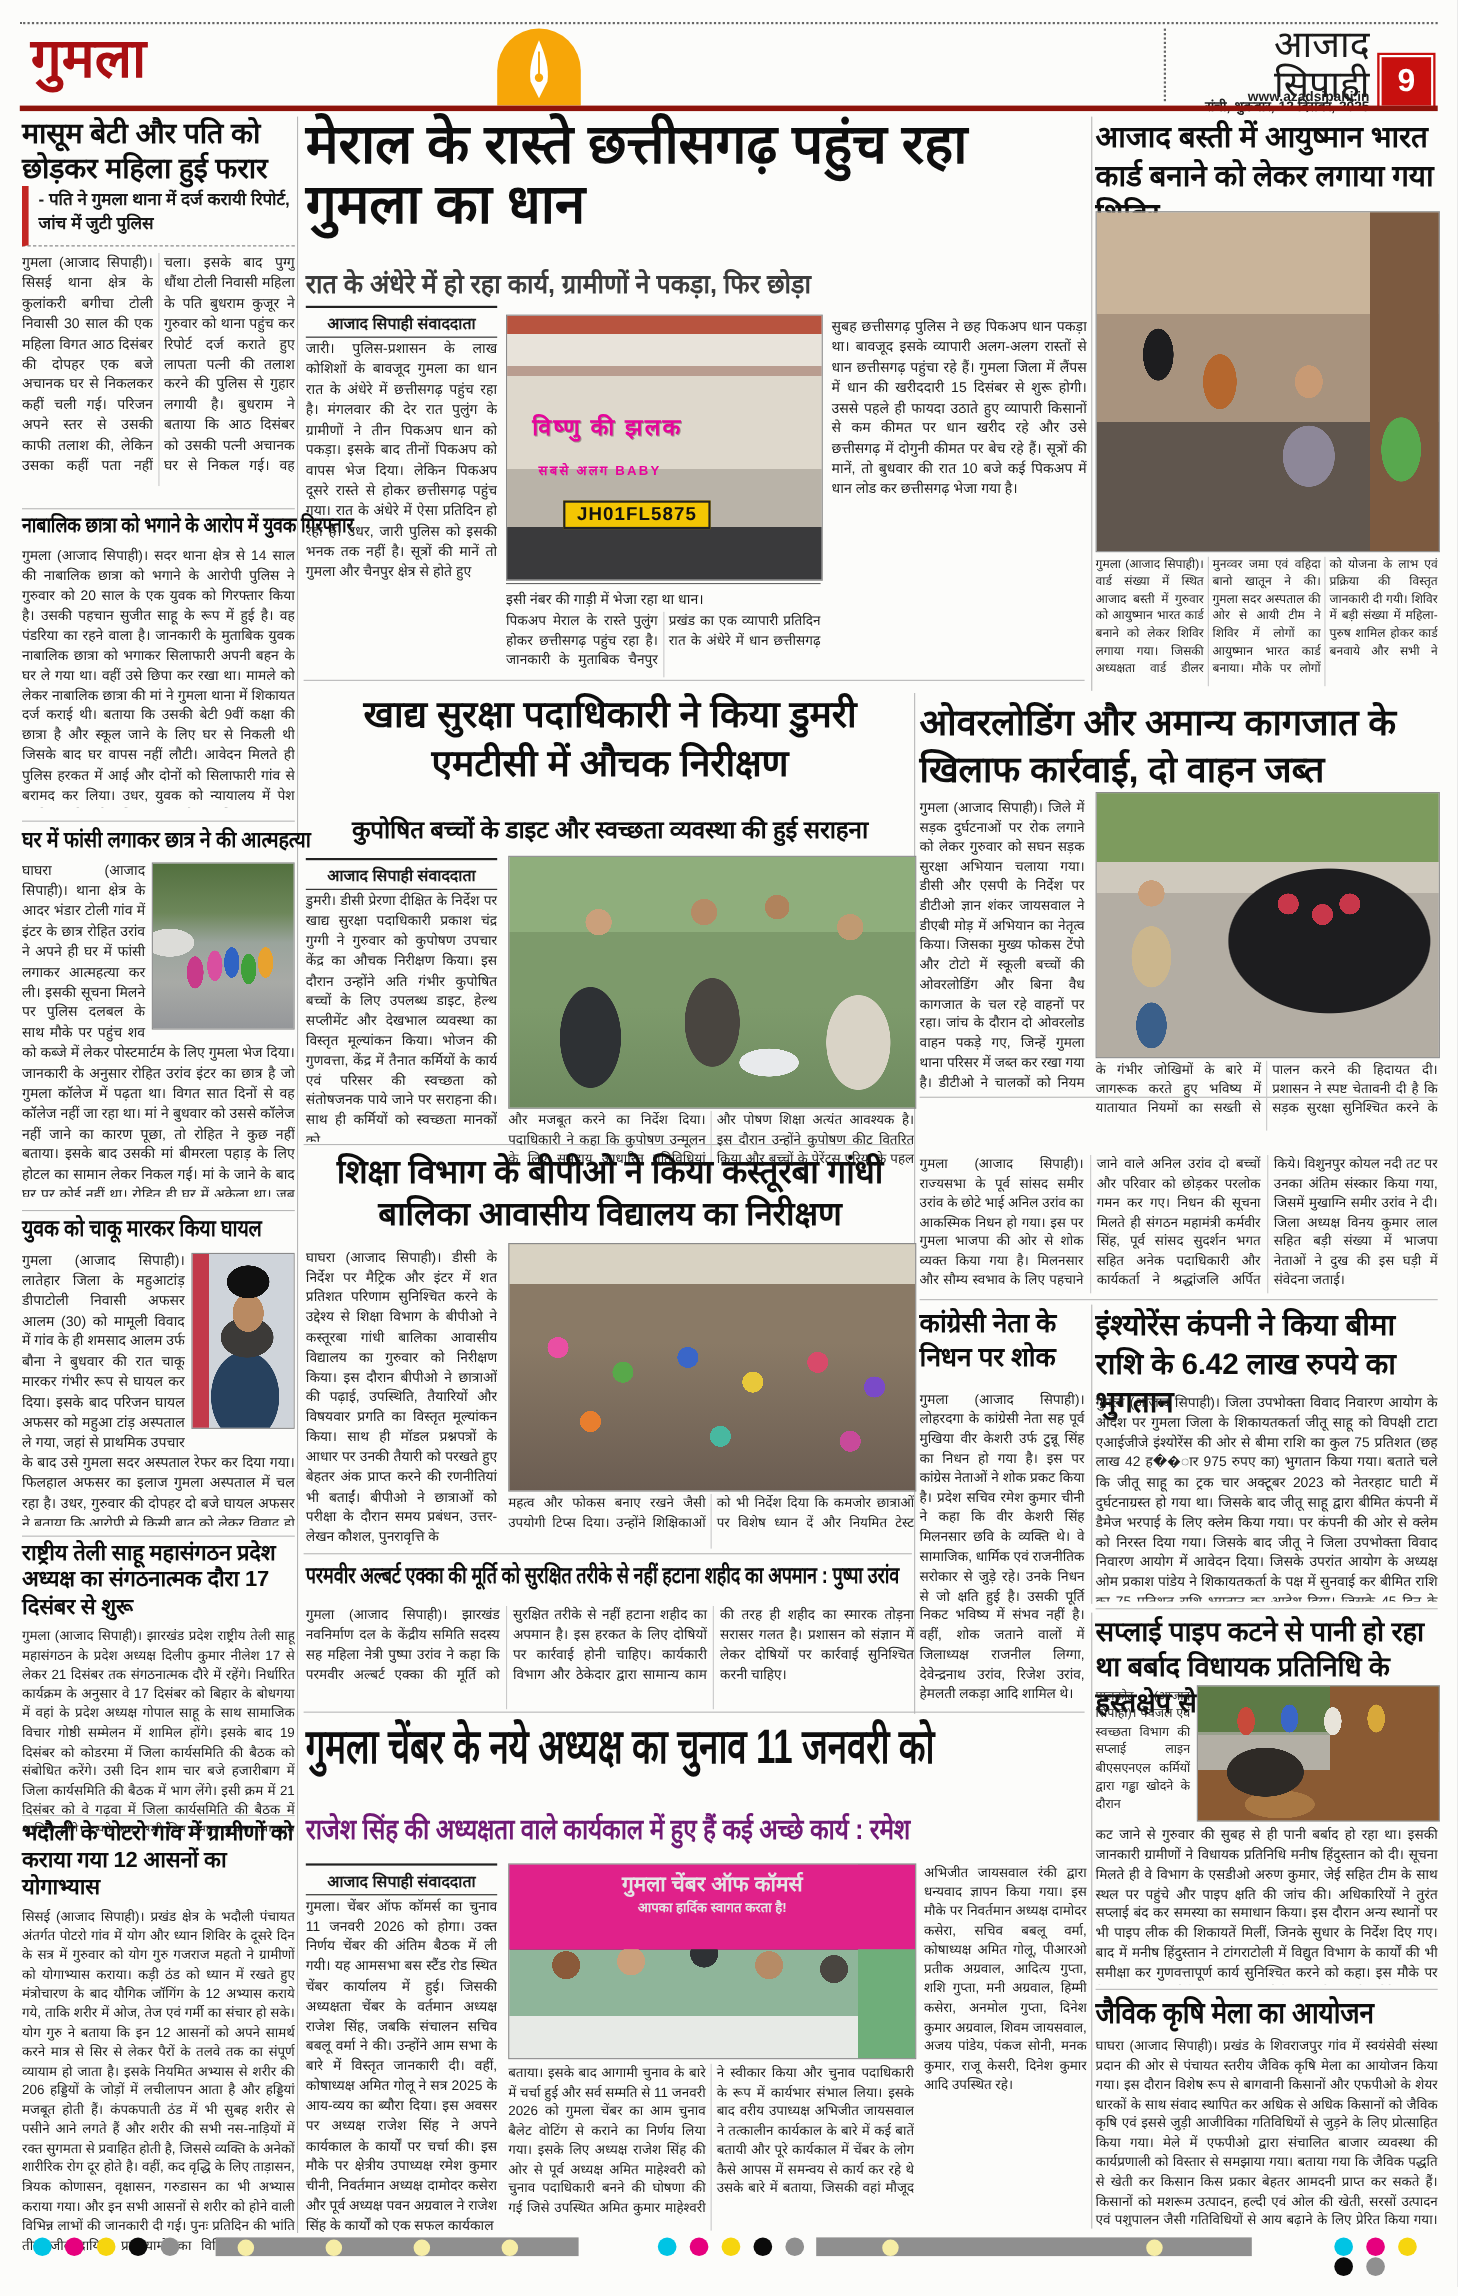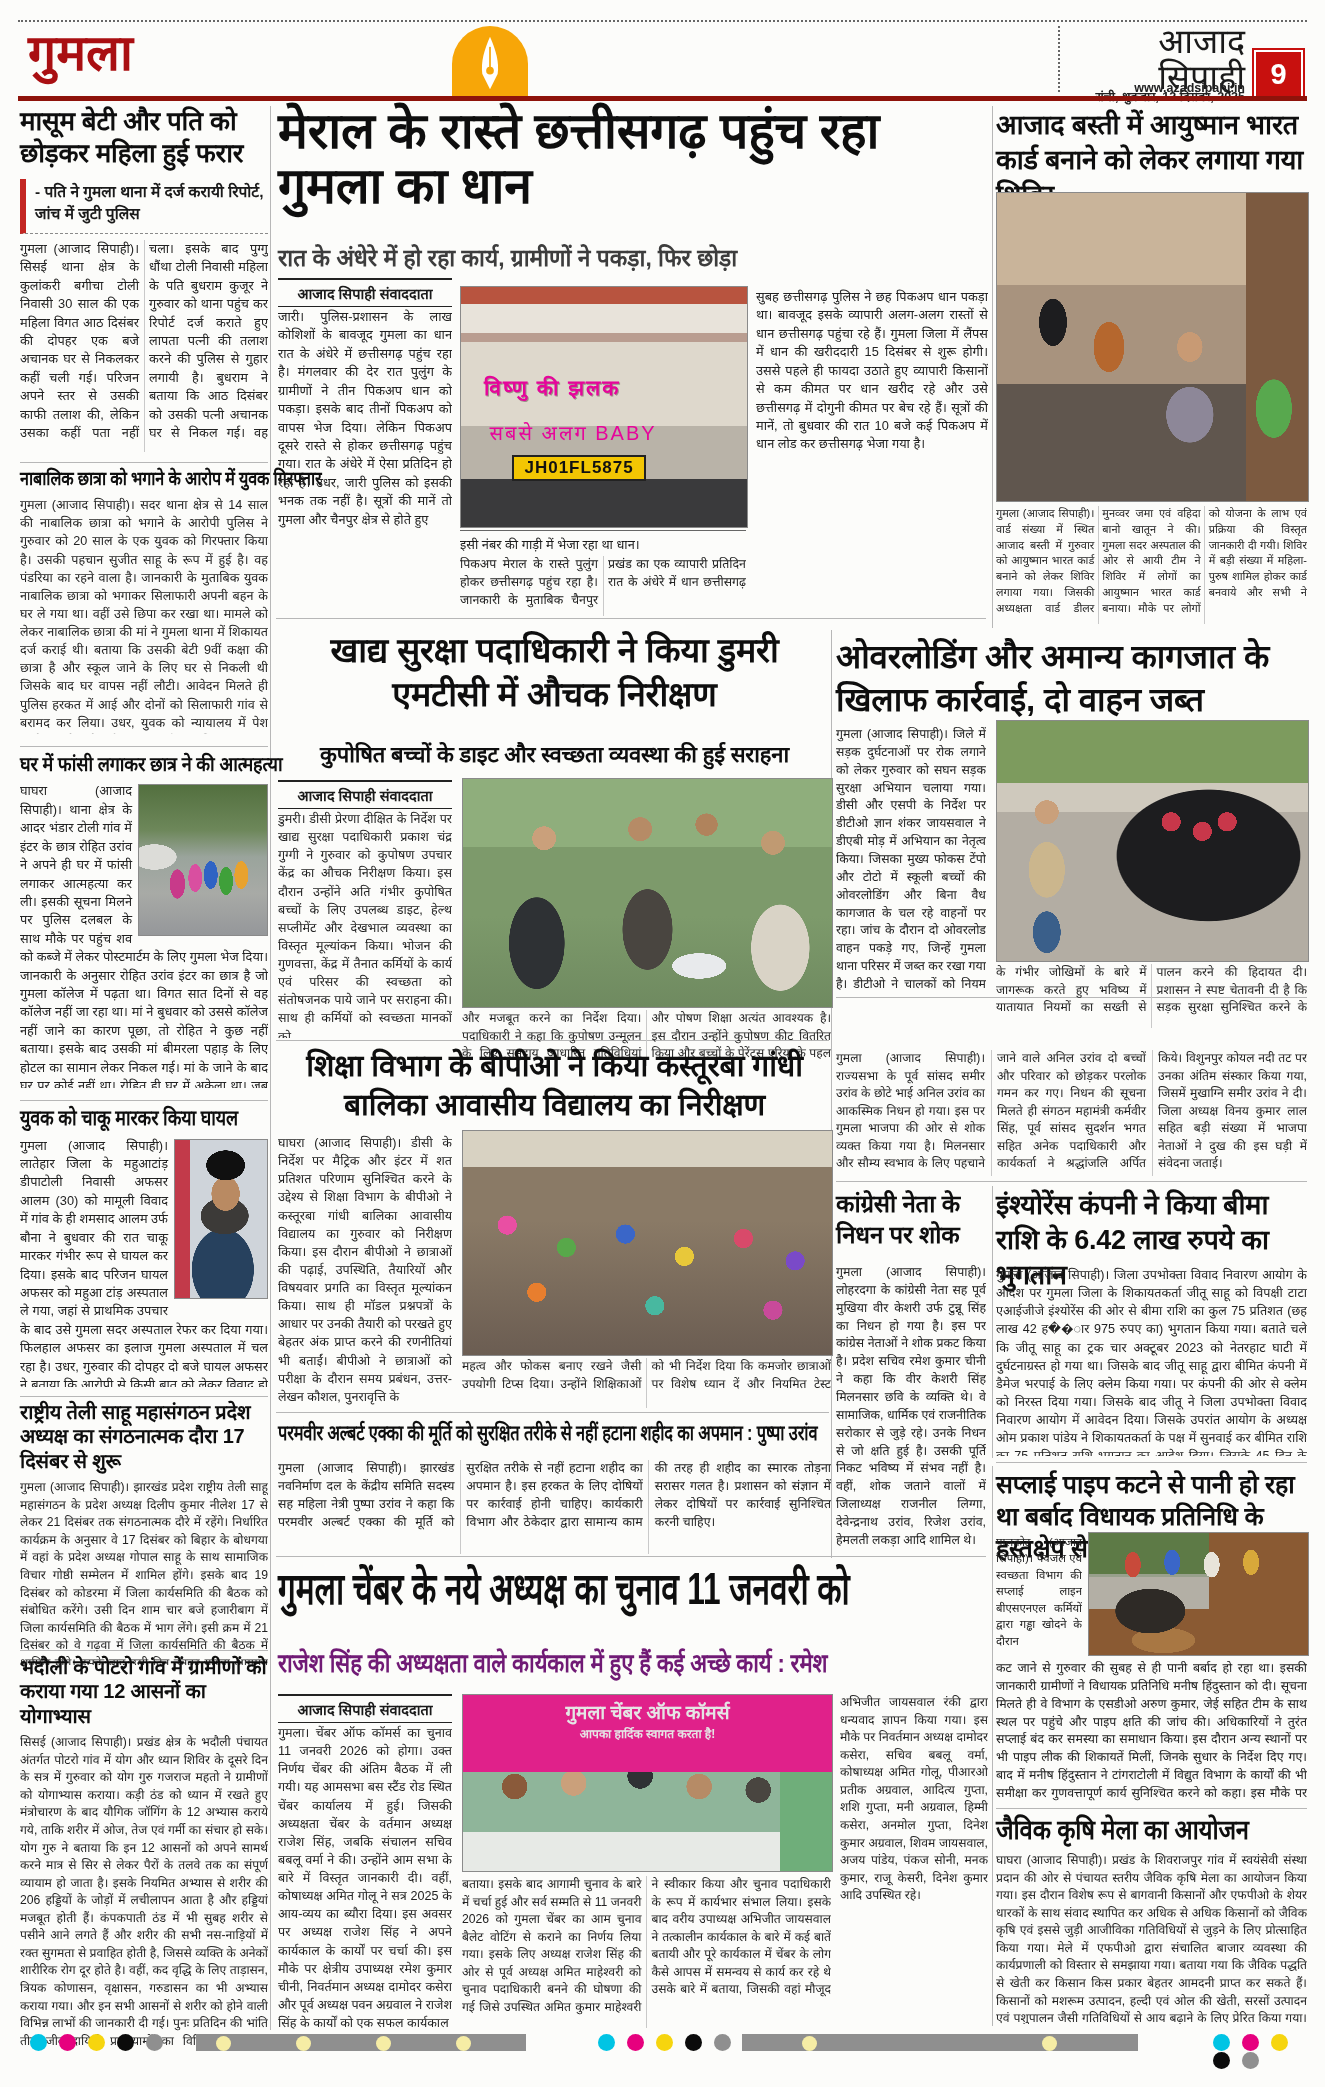--- a/index.html
+++ b/index.html
@@ -39,21 +39,21 @@
   .ph-a4{background:
     radial-gradient(26px 20px at 55% 16%,#101010 74%,transparent 75%),
     radial-gradient(19px 23px at 55% 34%,#b98a62 74%,transparent 75%),
     radial-gradient(34px 26px at 54% 48%,#3c3a38 70%,transparent 71%),
     radial-gradient(44px 58px at 52% 82%,#27415e 70%,transparent 71%),
     linear-gradient(90deg,#c23a4a 0 16%,#cfd4da 16% 100%);}
   .ph-m1{background:linear-gradient(180deg,#b8543f 0 7%,#e8e3da 7% 19%,#b99d90 19% 23%,
     #ded8cc 23% 58%,#b9b3a8 58% 80%,#3a3a3c 80% 100%);}
   .truck-slogan1{position:absolute;left:8%;top:36%;color:#e6059b;font-weight:800;font-size:21px;
     letter-spacing:2px;text-shadow:1px 1px 0 #9c9288;}
-  .truck-slogan2{position:absolute;left:10%;top:55%;color:#e6059b;font-weight:400;font-size:20px;letter-spacing:2px;}
+  .truck-slogan2{position:absolute;left:10%;top:55%;color:#e6059b;font-weight:700;font-size:12px;letter-spacing:2px;}
   .truck-plate{position:absolute;left:18%;top:70%;background:#f3c603;border:2px solid #222;
     color:#111;font-weight:800;font-size:17px;padding:1px 10px;letter-spacing:1px;}
   .ph-m2{background:
     radial-gradient(15px 15px at 22% 26%,#caa07b 79%,transparent 80%),
     radial-gradient(40px 66px at 20% 72%,#2e3134 69%,transparent 70%),
     radial-gradient(15px 15px at 48% 22%,#b68b66 79%,transparent 80%),
     radial-gradient(36px 58px at 50% 66%,#494540 69%,transparent 70%),
     radial-gradient(14px 14px at 66% 20%,#b0835c 79%,transparent 80%),
     radial-gradient(15px 15px at 84% 28%,#c09a72 79%,transparent 80%),
     radial-gradient(42px 62px at 86% 74%,#d9d3c6 69%,transparent 70%),
@@ -150,21 +150,21 @@
   <div class="hdiv" style="left:276px;top:1040px;width:553px;"></div>
   <div class="hdiv" style="left:276px;top:1412px;width:553px;"></div>
   <div class="hdiv" style="left:276px;top:1556px;width:710px;"></div>
   <div class="hdiv" style="left:836px;top:997px;width:471px;"></div>
   <div class="hdiv" style="left:836px;top:1181px;width:471px;"></div>
   <div class="hdiv" style="left:996px;top:1462px;width:311px;"></div>
   <div class="hdiv" style="left:996px;top:1808px;width:311px;"></div>
 
   <div class="abs" style="left:20px;top:106px;width:248px;">
     <div class="hl" style="font-size:26px;">मासूम बेटी और पति को छोड़कर महिला हुई फरार</div>
-    <div class="kicker" style="margin-top:10px;">- पति ने गुमला थाना में दर्ज करायी रिपोर्ट, जांच में जुटी पुलिस</div>
+    <div class="kicker" style="">- पति ने गुमला थाना में दर्ज करायी रिपोर्ट, जांच में जुटी पुलिस</div>
     <div class="body-txt cols2" style="margin-top:6px;height:212px;">गुमला (आजाद सिपाही)। सिसई थाना क्षेत्र के कुलांकरी बगीचा टोली निवासी 30 साल की एक महिला विगत आठ दिसंबर की दोपहर एक बजे अचानक घर से निकलकर कहीं चली गई। परिजन अपने स्तर से उसकी काफी तलाश की, लेकिन उसका कहीं पता नहीं चला। इसके बाद पुग्गु धौंथा टोली निवासी महिला के पति बुधराम कुजूर ने गुरुवार को थाना पहुंच कर रिपोर्ट दर्ज कराते हुए लापता पत्नी की तलाश करने की पुलिस से गुहार लगायी है। बुधराम ने बताया कि आठ दिसंबर को उसकी पत्नी अचानक घर से निकल गई। वह अपना मोबाइल फोन घर पर ही छोड़कर गई है। बताया कि उसकी आठ साल की एक बेटी है। मां को याद कर उसने भी खाना पीना छोड़ दिया है, जिससे बीमार रह रही है।</div>
   </div>
 
   <div class="abs" style="left:20px;top:467px;width:248px;">
     <div class="hl" style="font-size:19px;"><span class="nw" style="transform:scaleX(.85);">नाबालिक छात्रा को भगाने के आरोप में युवक गिरफ्तार</span></div>
     <div class="body-txt" style="margin-top:6px;height:238px;font-size:12.6px;">गुमला (आजाद सिपाही)। सदर थाना क्षेत्र से 14 साल की नाबालिक छात्रा को भगाने के आरोपी पुलिस ने गुरुवार को 20 साल के एक युवक को गिरफ्तार किया है। उसकी पहचान सुजीत साहू के रूप में हुई है। वह पंडरिया का रहने वाला है। जानकारी के मुताबिक युवक नाबालिक छात्रा को भगाकर सिलाफारी अपनी बहन के घर ले गया था। वहीं उसे छिपा कर रखा था। मामले को लेकर नाबालिक छात्रा की मां ने गुमला थाना में शिकायत दर्ज कराई थी। बताया कि उसकी बेटी 9वीं कक्षा की छात्रा है और स्कूल जाने के लिए घर से निकली थी जिसके बाद घर वापस नहीं लौटी। आवेदन मिलते ही पुलिस हरकत में आई और दोनों को सिलाफारी गांव से बरामद कर लिया। उधर, युवक को न्यायालय में पेश करते हुए जेल भेज दिया। साथ ही नाबालिक छात्रा का मेडिकल कराया है।</div>
   </div>
 
   <div class="abs" style="left:20px;top:752px;width:248px;">
     <div class="hl" style="font-size:20px;"><span class="nw" style="transform:scaleX(.9);">घर में फांसी लगाकर छात्र ने की आत्महत्या</span></div>

